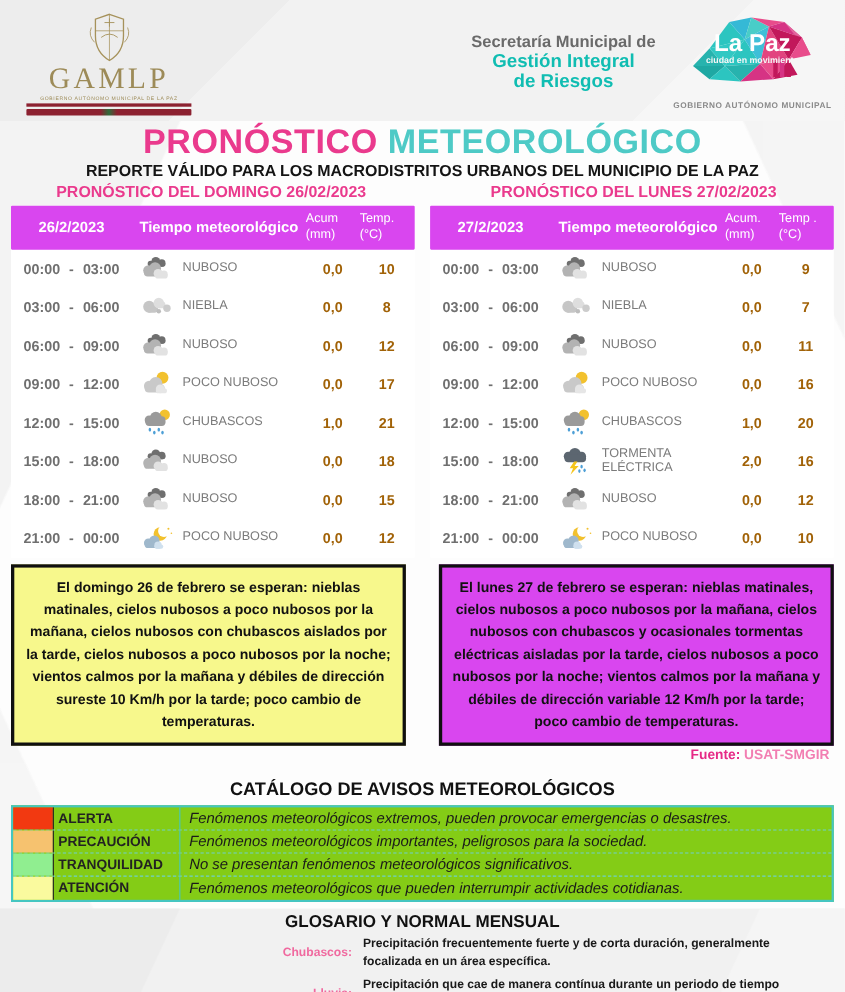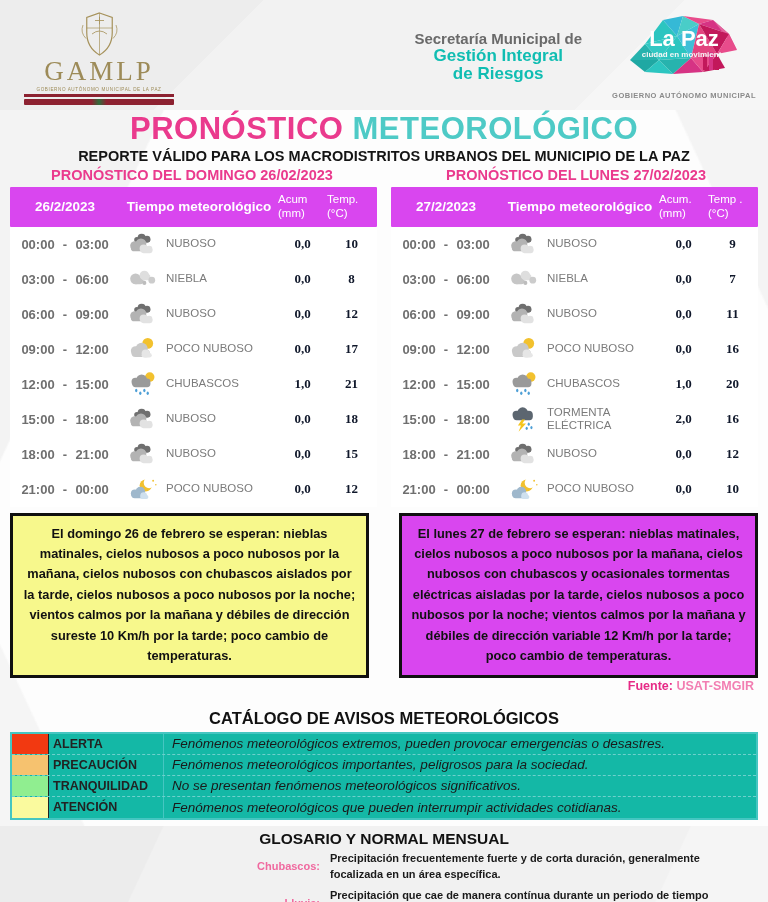--- a/index.html
+++ b/index.html
@@ -18,21 +18,21 @@
   .topbar { height:110px; display:flex; align-items:center; padding:4px 14px 0 14px; background:#f2f2f2;
     background-image:linear-gradient(135deg,#ededed 30%,transparent 30%),linear-gradient(315deg,#f6f6f6 22%,transparent 22%); }
   .gamlp { width:170px; display:flex; flex-direction:column; align-items:center; color:#9d8b58; }
   .gamlp-crest { height:48px; }
   .gamlp-acronym { font-family:"Liberation Serif", serif; font-size:27px; letter-spacing:3px; color:#9d8b58; line-height:1; }
   .gamlp-caption { font-size:4.6px; letter-spacing:.6px; color:#9d8b58; margin-top:2px; white-space:nowrap; }
   .gamlp-ribbon { width:150px; margin-top:2px; }
   .gamlp-ribbon .bar1 { height:3px; background:#8c2130; }
   .gamlp-ribbon .bar2 { height:6px; margin-top:2px; background:linear-gradient(90deg,#8c2130 45%,#2f6b3a 50%,#8c2130 55%); border-radius:1px; }
   .topbar-spacer { flex:1; }
-  .secretaria { text-align:center; margin-right:32px; line-height:1.05; }
+  .secretaria { text-align:center; margin-right:18px; line-height:1.05; }
   .secretaria .l1 { color:#6a6a6a; font-size:15px; font-weight:600; }
   .secretaria .l2, .secretaria .l3 { color:#10bdb2; font-size:17px; font-weight:bold; }
   .lapaz { width:140px; display:flex; flex-direction:column; align-items:center; }
   .lapaz-caption { font-size:7.5px; font-weight:bold; color:#8a8a8a; letter-spacing:.5px; margin-top:3px; white-space:nowrap; }
 
   
   .main-title { text-align:center; font-size:31px; font-weight:bold; letter-spacing:.5px; margin-top:3px; line-height:1.05; }
   .main-title .t1 { color:#ea3a8d; }
   .main-title .t2 { color:#4ecac6; }
   .report-subtitle { text-align:center; font-size:14.5px; font-weight:bold; color:#141414; margin-top:2px; }
@@ -46,34 +46,34 @@
   .fh-date { width:110px; text-align:center; font-size:13.5px; font-weight:bold; }
   .fh-weather { width:158px; text-align:center; font-size:13.5px; font-weight:bold; }
   .fh-num { width:49px; text-align:left; font-size:11.5px; font-weight:normal; line-height:1.15; }
   .frow { display:flex; align-items:center; height:35px; }
   .fr-time { width:110px; display:flex; justify-content:center; color:#6f6f6f; font-weight:600; font-size:13px;align-items:flex-end; }
   .fr-time .t { width:40px; text-align:center; }
   .fr-time .d { width:14px; text-align:center; }
   .fr-icon { width:46px; display:flex; justify-content:center; }
   .fr-icon svg { width:34px; height:27px; }
   .fr-desc { width:112px; text-align:left; color:#7b7b7b; font-weight:normal; font-size:11.5px; line-height:1.15; }
-  .fr-num { width:49px; text-align:center; color:#0f172a; font-weight:600; font-size:13px;font-family:Liberation Serif, serif; }
+  .fr-num { width:49px; text-align:center; color:#a16207; font-weight:600; font-size:13px; }
 
   
   .summaries-row { display:flex; gap:30px; padding:6px 10px 0 10px; }
   .summary-box { flex:1; border:3px solid #101010; padding:8px 8px; font-size:12.8px; font-weight:bold; color:#111;
     text-align:center; line-height:1.6; min-height:132px; display:flex; align-items:center; }
   .summary-box p { width:100%; }
   .fuente { text-align:right; padding:1px 14px 0 0; font-size:12.5px; font-weight:bold; }
   .fuente .fl { color:#e62a86; }
   .fuente .fv { color:#f27eb2; }
 
   
   .catalog-title { text-align:center; font-size:16.5px; font-weight:bold; color:#111; margin-top:16px; }
-  .catalog { margin:4px 10px 5px 10px; border:2px solid #45c6c1; background:#14b8a6; }
+  .catalog { margin:4px 10px 5px 10px; border:2px solid #45c6c1; background:#84cc16; }
   .cat-row { display:flex; align-items:stretch; height:21px; border-bottom:1px dashed #6fd0cc; }
   .cat-row:last-child { border-bottom:none; }
   .cat-swatch { width:36px; }
   .cat-level { width:116px; border-left:1.5px solid #222; border-right:1px solid #45c6c1; display:flex; align-items:center; padding-left:4px;
     font-size:12.5px; font-weight:600; color:#222; white-space:nowrap; }
   .cat-desc { flex:1; display:flex; align-items:center; padding-left:8px; font-size:13.5px; font-style:italic; color:#1a1a1a; }
 
   
   .glossary { margin-top:6px; background:#f1f1f1; padding:4px 0 2px 0;
     background-image:linear-gradient(115deg,#ececec 20%,transparent 20.2%),linear-gradient(295deg,#f5f5f5 15%,transparent 15.2%); }

